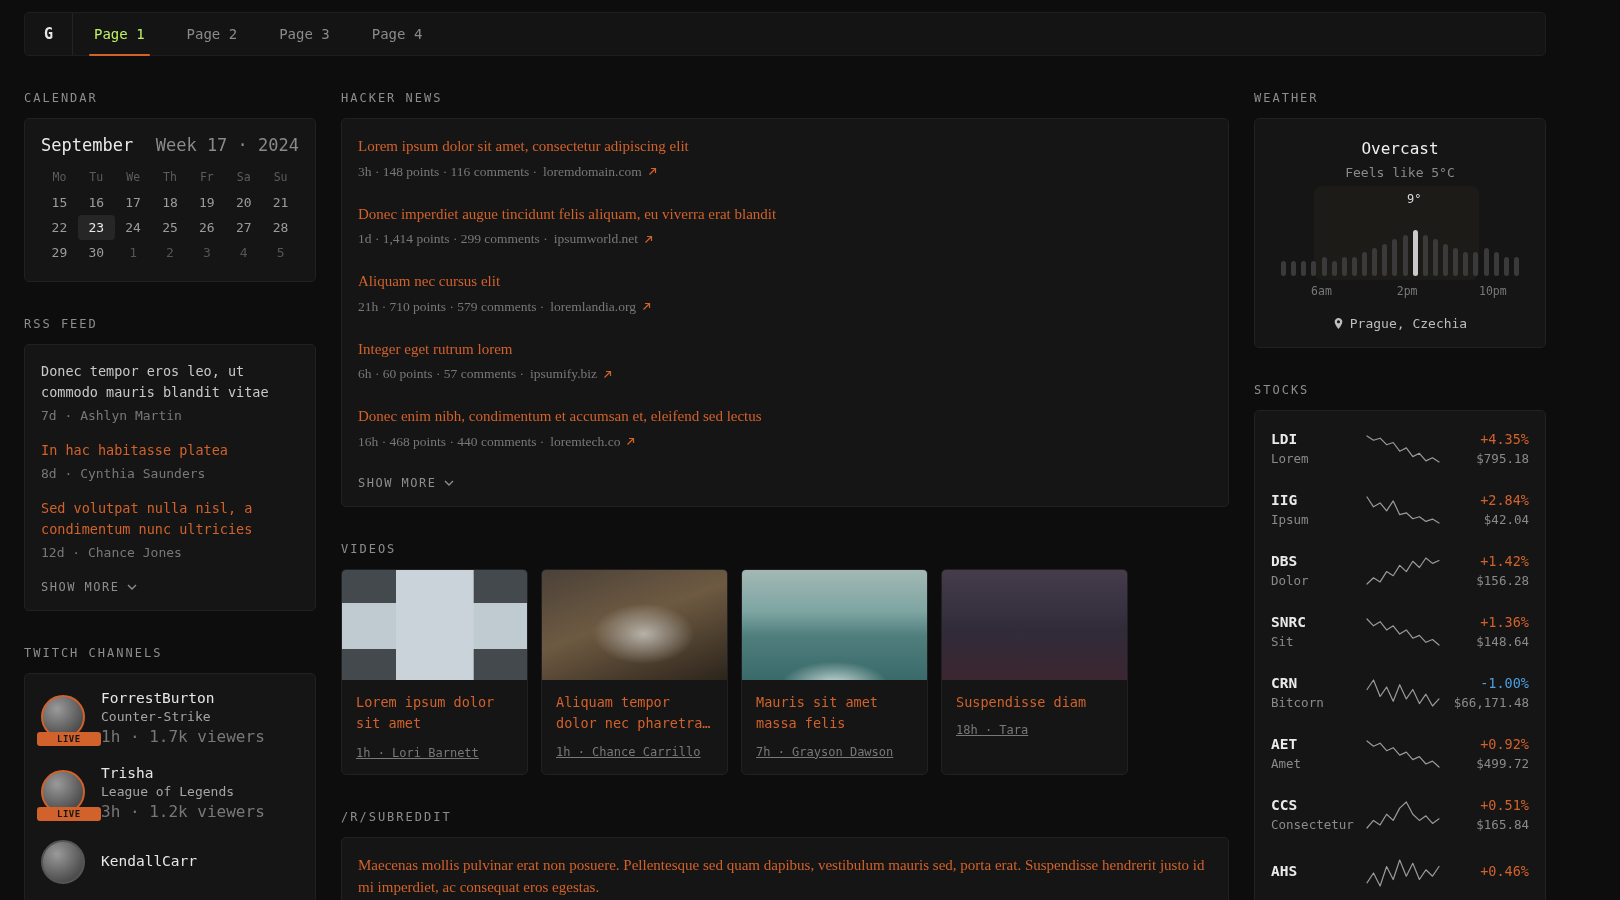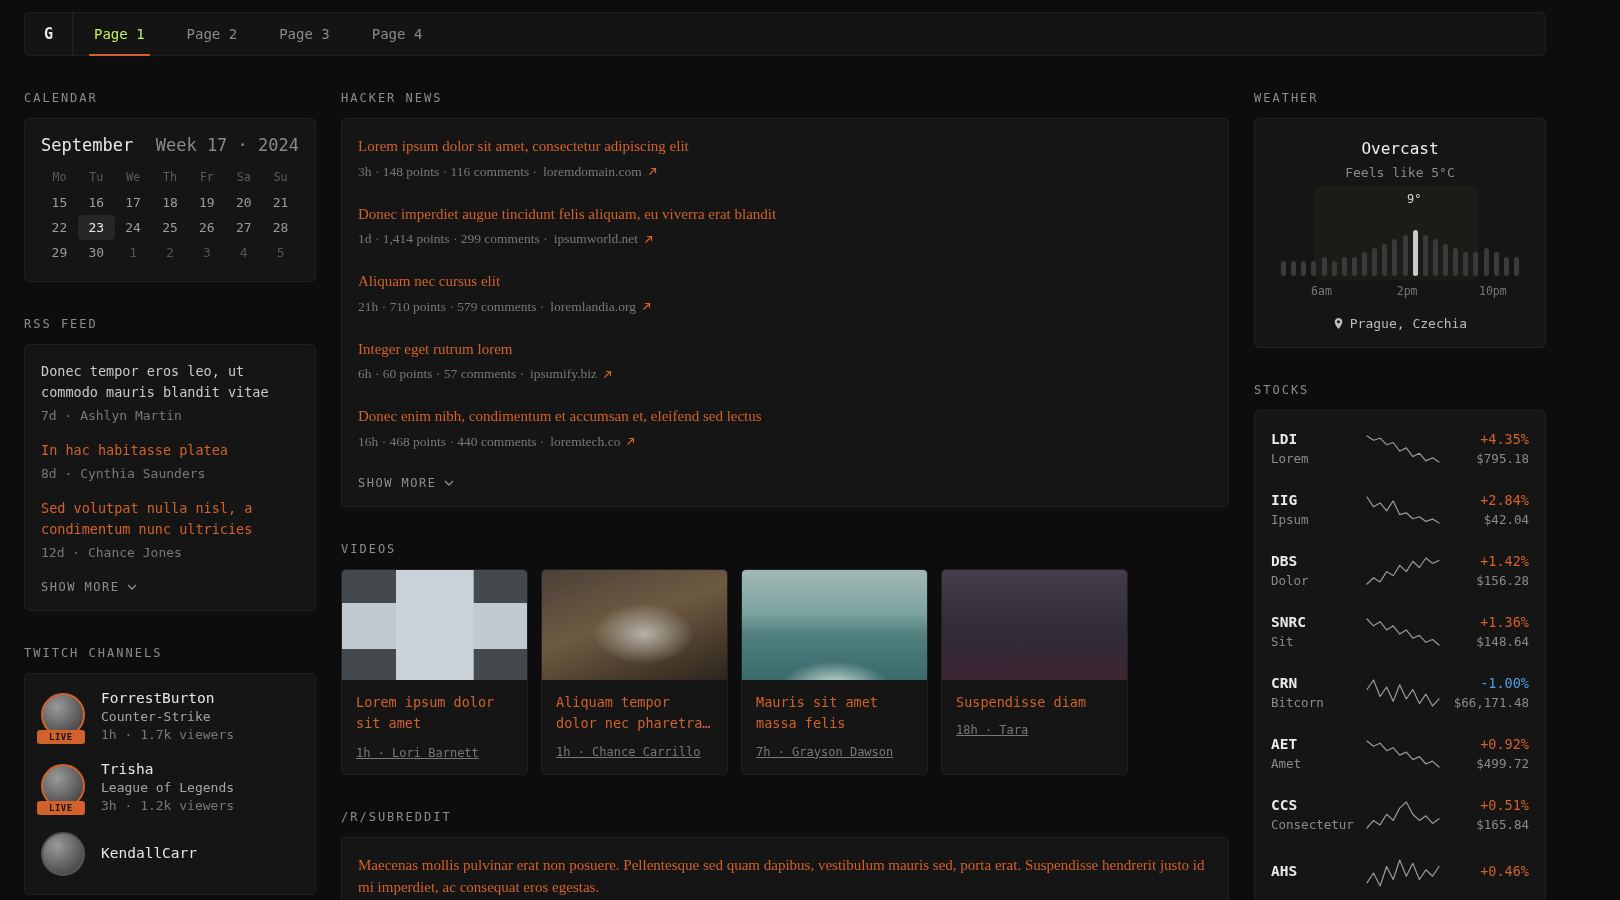--- a/index.html
+++ b/index.html
@@ -53,24 +53,24 @@
   .meta{color:var(--muted);font-size:13px;margin-top:5px;}
   .show-more{color:#8d8d8d;font-size:12px;letter-spacing:1.5px;cursor:pointer;display:inline-flex;align-items:center;gap:7px;margin-top:3px;}
   .chev{display:inline-block;}
 
   
   .channel{display:flex;gap:14px;margin-bottom:19px;align-items:center;cursor:pointer;}
   .channel:last-child{margin-bottom:0;}
   .avatar-wrap{position:relative;width:46px;height:46px;flex:none;}
   .avatar{width:44px;height:44px;border-radius:50%;border:2px solid #555;background:radial-gradient(circle at 35% 30%,#9a9a9a,#4c4c4c 75%);}
   .channel.live .avatar{border-color:var(--accent);}
-  .live-badge{position:absolute;bottom:-5px;left:-4px;background:var(--accent);color:#161616;font-size:9px;font-weight:bold;letter-spacing:.5px;padding:2px 12px;border-radius:3px;}
+  .live-badge{position:absolute;bottom:-5px;left:-4px;background:var(--accent);color:#161616;font-size:9px;font-weight:bold;letter-spacing:.5px;padding:2px 20px;border-radius:3px;}
   .ch-name{color:#e6e6e6;font-size:14.5px;}
   .ch-game{color:#a5a5a5;font-size:13px;margin-top:3px;}
-  .ch-meta{color:var(--muted);font-size:13px;margin-top:3px;}
+  .ch-meta{color:var(--muted);font-size:16px;margin-top:3px;}
 
   
   .hn-item{margin-bottom:23px;font-family:Liberation Serif, serif;}
   .hn-title{color:var(--accent);font-size:15px;line-height:1.5;cursor:pointer;}
   .hn-meta{color:var(--muted);font-size:13.5px;margin-top:6px;display:flex;align-items:center;gap:6px;flex-wrap:wrap;}
   .hn-meta .link{cursor:pointer;}
   .ext{color:var(--accent);display:inline-flex;}
 
   
   .video-row{display:flex;gap:13px;overflow:hidden;}

